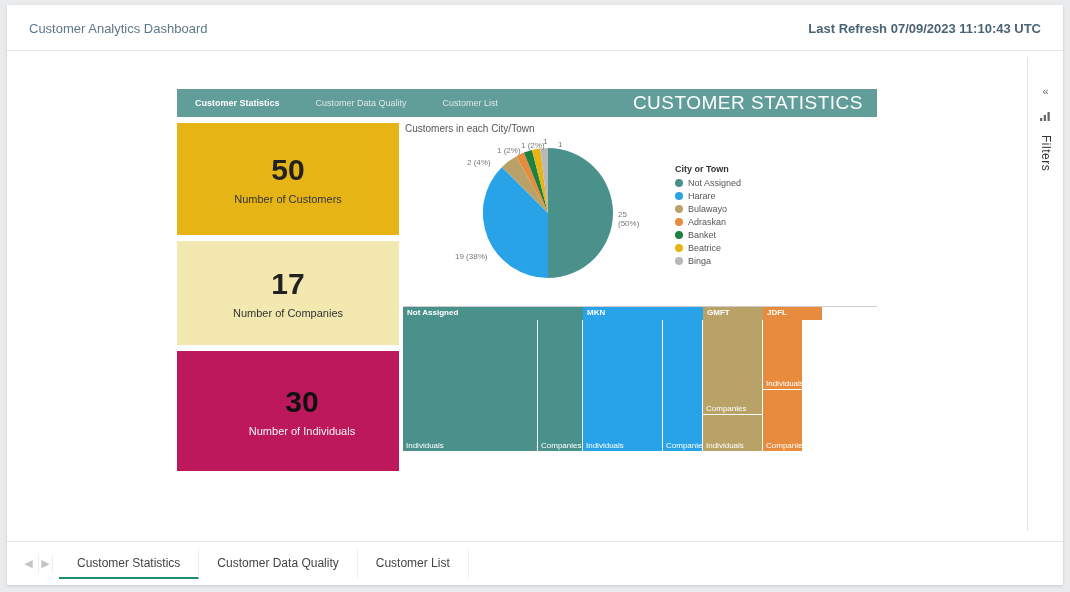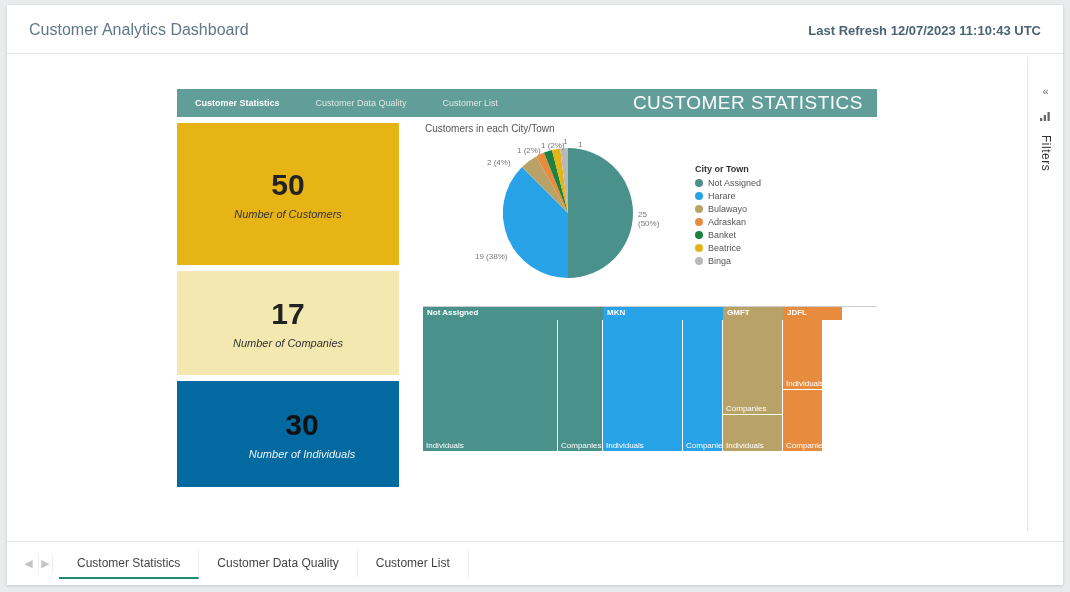--- a/index.html
+++ b/index.html
@@ -18,21 +18,21 @@
     box-shadow: 0 1px 3px rgba(0,0,0,0.15);
     position: relative;
   }
   .hdr {
     display: flex;
     justify-content: space-between;
     align-items: center;
     padding: 16px 22px 14px 22px;
     border-bottom: 1px solid #e6e6e6;
   }
-  .hdr-title { color: #5f7787; font-size: 16px; font-weight: 400; }
+  .hdr-title { color: #5f7787; font-size: 13px; font-weight: 400; }
   .hdr-refresh { color: #4a6474; font-size: 13px; font-weight: 700; }
   .report-area {
     position: absolute;
     left: 0; right: 0; top: 52px; bottom: 54px;
     display: flex;
   }
   .report-body { flex: 1; position: relative; }
   .filters-pane {
     width: 36px;
     border-left: 1px solid #e3e3e3;
@@ -102,32 +102,32 @@
     font-weight: 300;
   }
 
   .grid {
     display: grid;
     grid-template-columns: 222px 1fr;
     gap: 0;
   }
   .kpis { display: flex; flex-direction: column; gap: 6px; margin-top: 6px; }
   .kpi {
-    height: 142px;
+    height: 112px;
     display: flex; flex-direction: column; align-items: center; justify-content: center;
   }
   .kpi-val { font-size: 30px; font-weight: 600; color: #222; }
-  .kpi-lab { font-size: 11px; color: #333; margin-top: 6px; font-style: italic; }
+  .kpi-lab { font-size: 11px; color: #333; margin-top: 6px; }
   .kpi.c1 { background: #e7b416; }
   .kpi.c2 { background: #f3e9b0; height: 104px; }
-  .kpi.c3 { background: #0369a1; height: 106px; padding-left: 28px; }
+  .kpi.c3 { background: #be185d; height: 120px; padding-left: 28px; }
   .kpi.c3 .kpi-val { color: #111; }
   .kpi.c3 .kpi-lab { color: #eef5f4; }
 
-  .right-col { padding-left: 24px; }
+  .right-col { padding-left: 4px; }
 
   .chart-title { font-size: 10px; color: #555; margin: 6px 0 2px 2px; }
   .pie-wrap { display: flex; align-items: center; gap: 32px; border-bottom: 1px solid #ccc; padding-bottom: 10px; }
   .pie-svg-wrap { position: relative; width: 240px; height: 160px; }
   .plabel { position: absolute; font-size: 8px; color: #777; }
   .legend { font-size: 9px; color: #555; }
   .legend-title { font-weight: 700; margin-bottom: 4px; font-size: 9px; color: #333; }
   .legend-row { display: flex; align-items: center; gap: 5px; margin-bottom: 3px; }
   .swatch { width: 8px; height: 8px; border-radius: 50%; display: inline-block; }
 
@@ -139,21 +139,21 @@
 </style>
 </head>
 <body>
 
 <div class="outer">
 
   <div class="hdr">
     <div class="hdr-title">Customer Analytics Dashboard</div>
     <div class="hdr-refresh">
       <span>Last Refresh</span>
-      <span>12/07/2023 11:10:43 UTC</span>
+      <span>07/09/2023 11:10:43 UTC</span>
     </div>
   </div>
 
   <div class="report-area">
     <div class="report-body">
 
       <div class="canvas">
 
         <div class="ribbon">
           <div class="ribbon-tab on">Customer Statistics</div>

